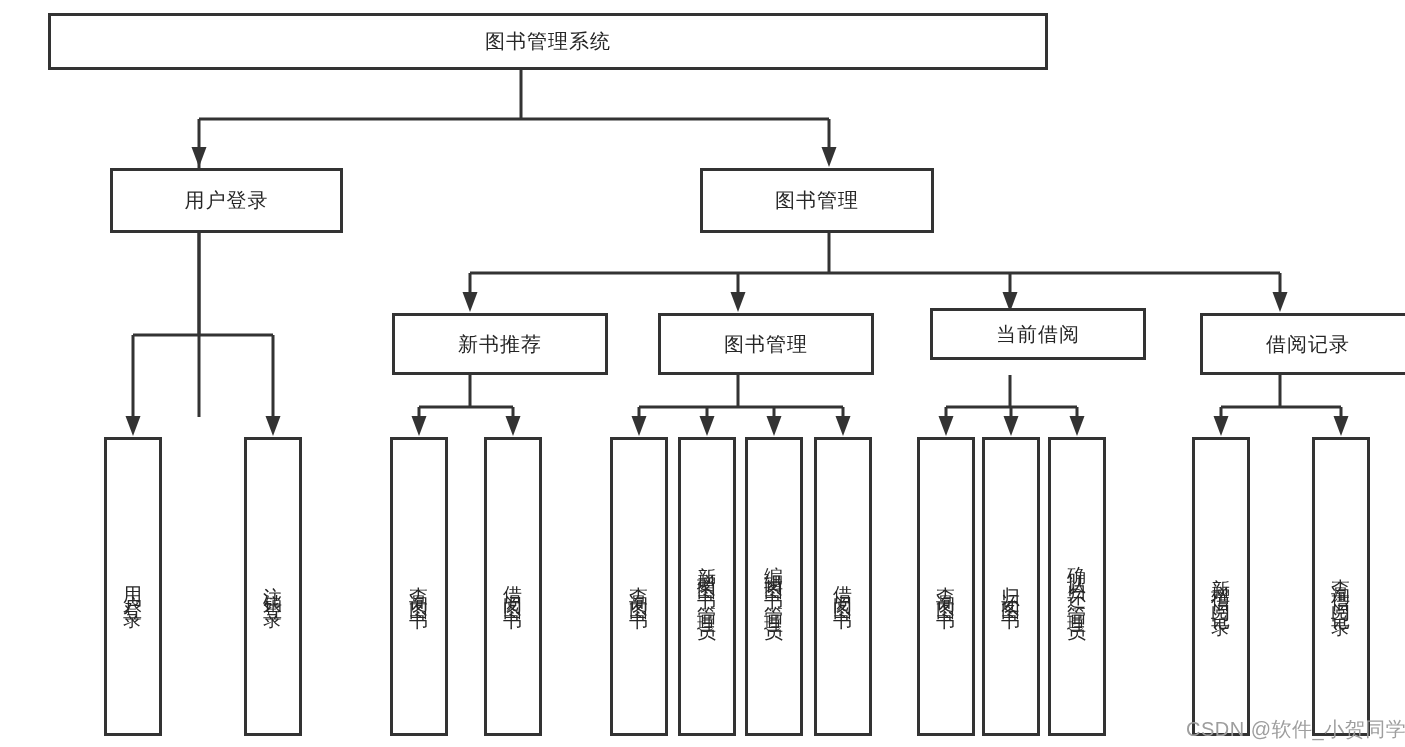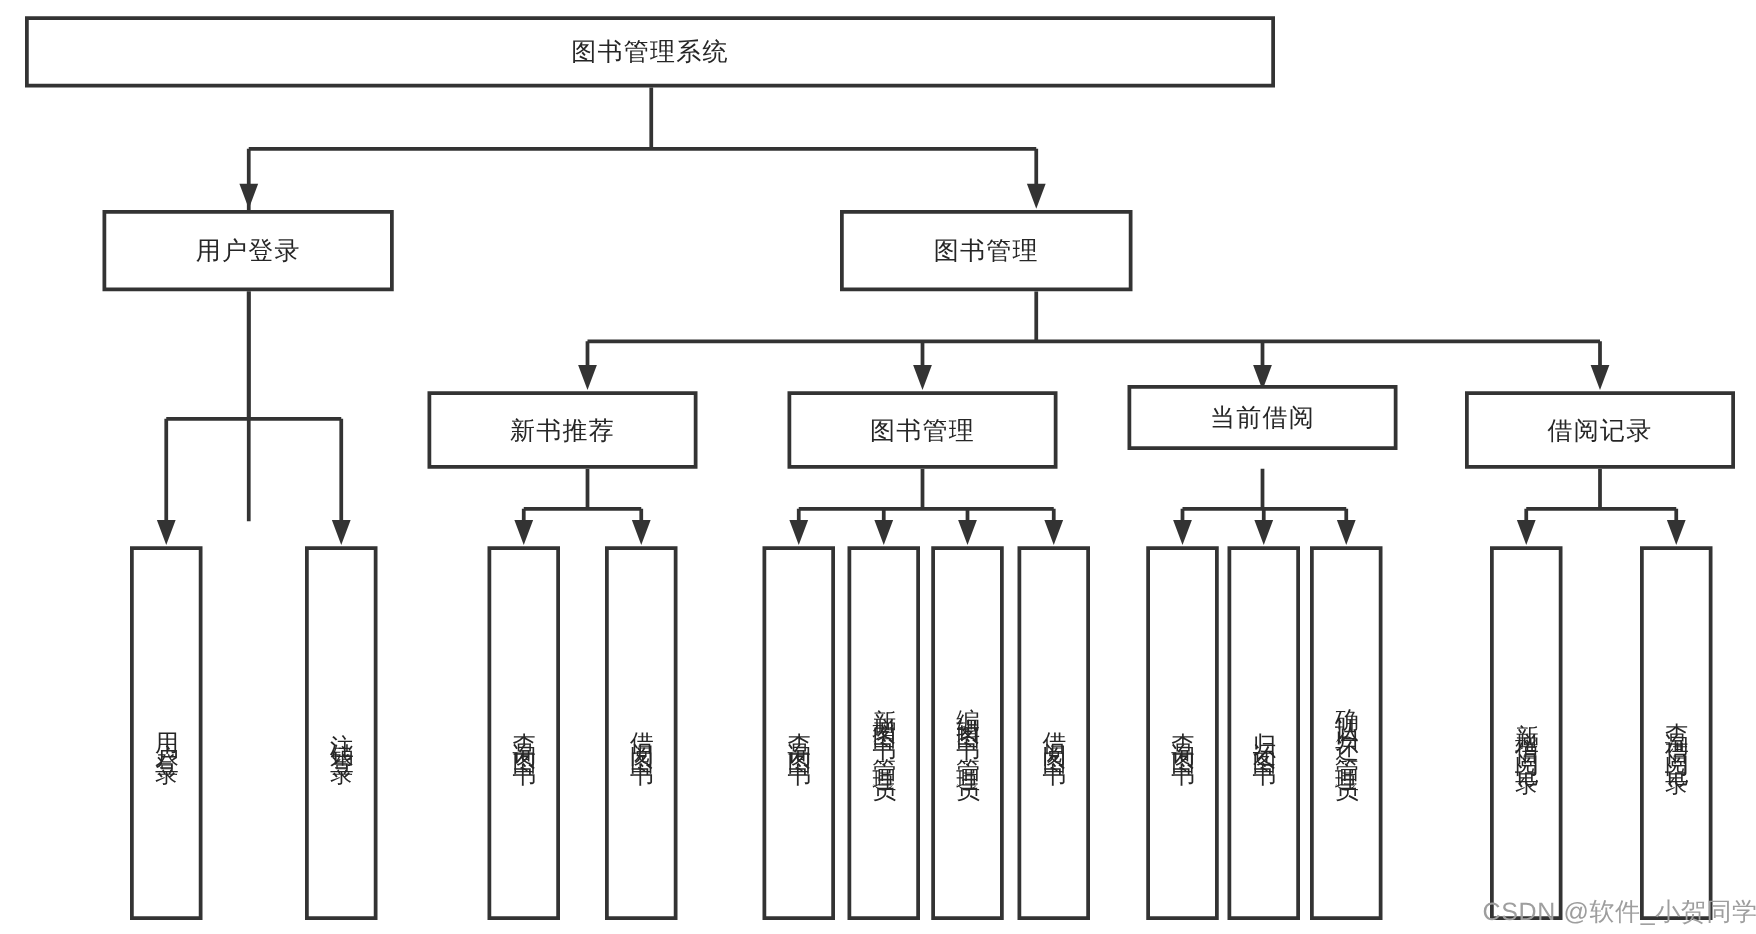--- a/index.html
+++ b/index.html
@@ -22,21 +22,21 @@
   .connectors path{stroke:var(--line);stroke-width:3;fill:none;}
   .connectors polygon{fill:var(--line);stroke:none;}
   .box{
     position:absolute;
     background:var(--box-fill);
     border:3px solid var(--box-border);
     box-sizing:border-box;
     display:flex;align-items:center;justify-content:center;
     color:var(--text);
   }
-  .h-box{font-size:20px;letter-spacing:1px;white-space:nowrap;}
+  .h-box{font-size:20px;letter-spacing:1px;white-space:nowrap;margin-left:28px;}
   .v-box{
     writing-mode:vertical-rl;
     text-orientation:mixed;
     font-size:19px;
     letter-spacing:8px;
     line-height:1;
   }
   .watermark{
     position:absolute;
     left:1186px;top:716px;
@@ -102,21 +102,21 @@
       <polygon points="1213.5,416 1228.5,416 1221,436"></polygon>
       <polygon points="1333.5,416 1348.5,416 1341,436"></polygon>
     </g>
   </svg>
 
   <div class="box h-box" style="left:20px;top:13px;width:1000px;height:57px;">图书管理系统</div>
 
   <div class="box h-box" style="left:82px;top:168px;width:233px;height:65px;">用户登录</div>
   <div class="box h-box" style="left:672px;top:168px;width:234px;height:65px;">图书管理</div>
 
-  <div class="box h-box" style="left:342px;top:313px;width:216px;height:62px;">新书推荐</div>
+  <div class="box h-box" style="left:364px;top:313px;width:216px;height:62px;">新书推荐</div>
   <div class="box h-box" style="left:630px;top:313px;width:216px;height:62px;">图书管理</div>
   <div class="box h-box" style="left:902px;top:308px;width:216px;height:52px;">当前借阅</div>
   <div class="box h-box" style="left:1172px;top:313px;width:216px;height:62px;">借阅记录</div>
 
   <div class="box v-box" style="left:104px;top:437px;width:58px;height:299px;">用户登录</div>
   <div class="box v-box" style="left:244px;top:437px;width:58px;height:299px;">注销登录</div>
 
   <div class="box v-box" style="left:390px;top:437px;width:58px;height:299px;">查询图书</div>
   <div class="box v-box" style="left:484px;top:437px;width:58px;height:299px;">借阅图书</div>
 

